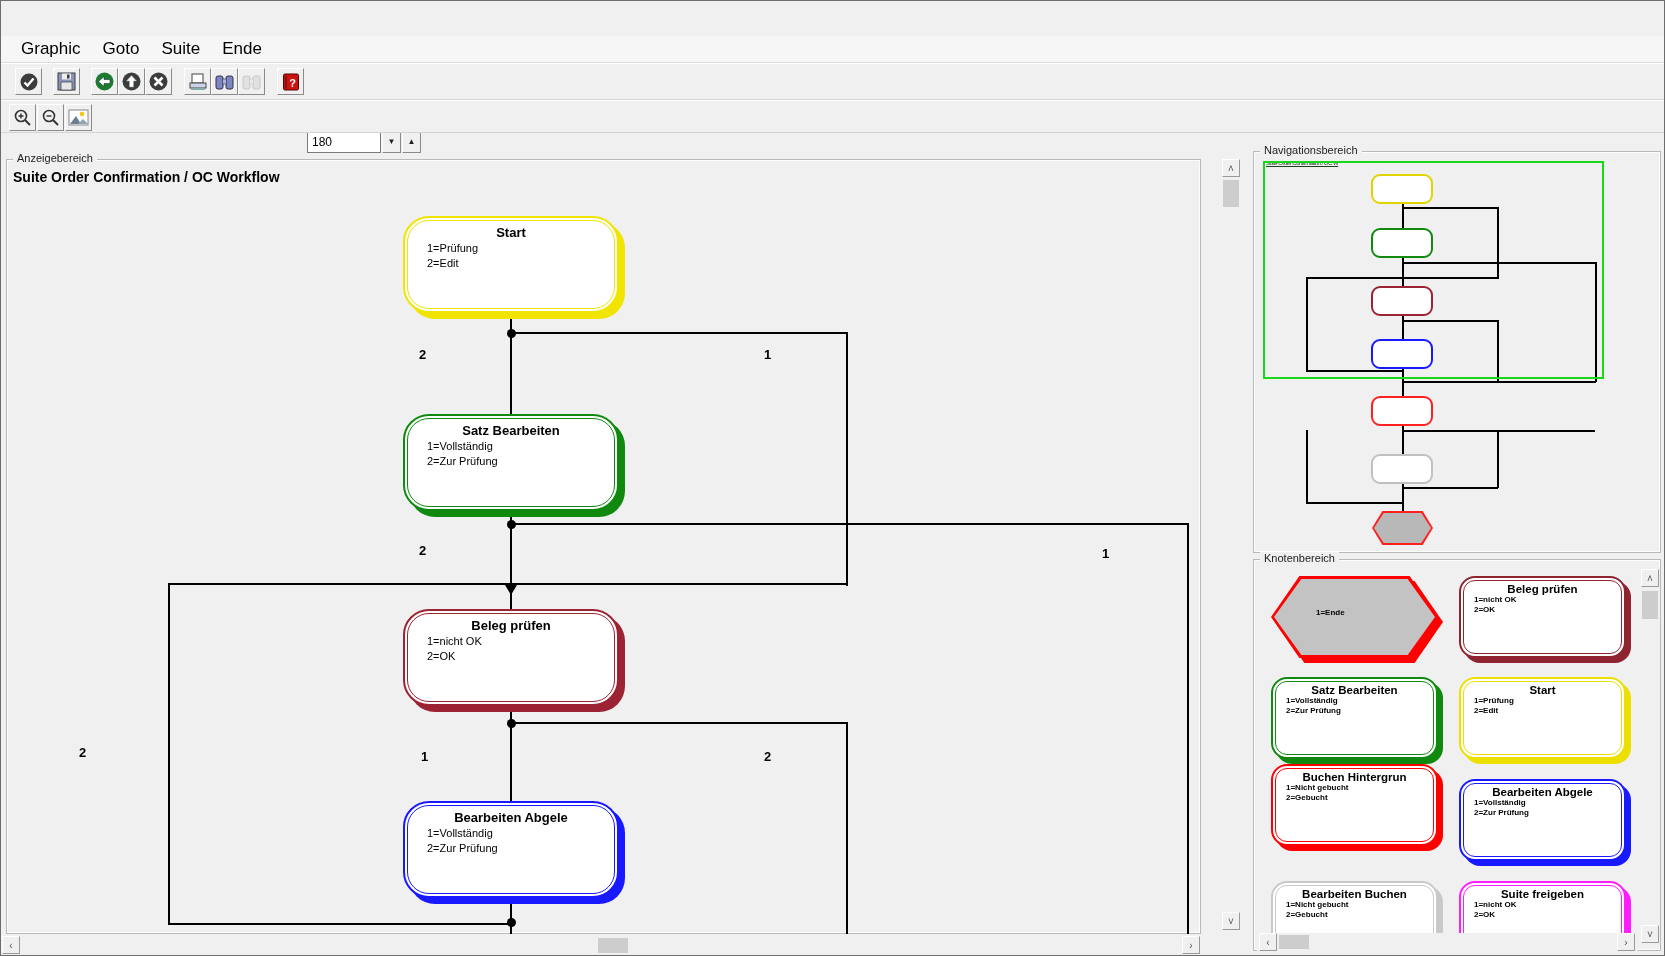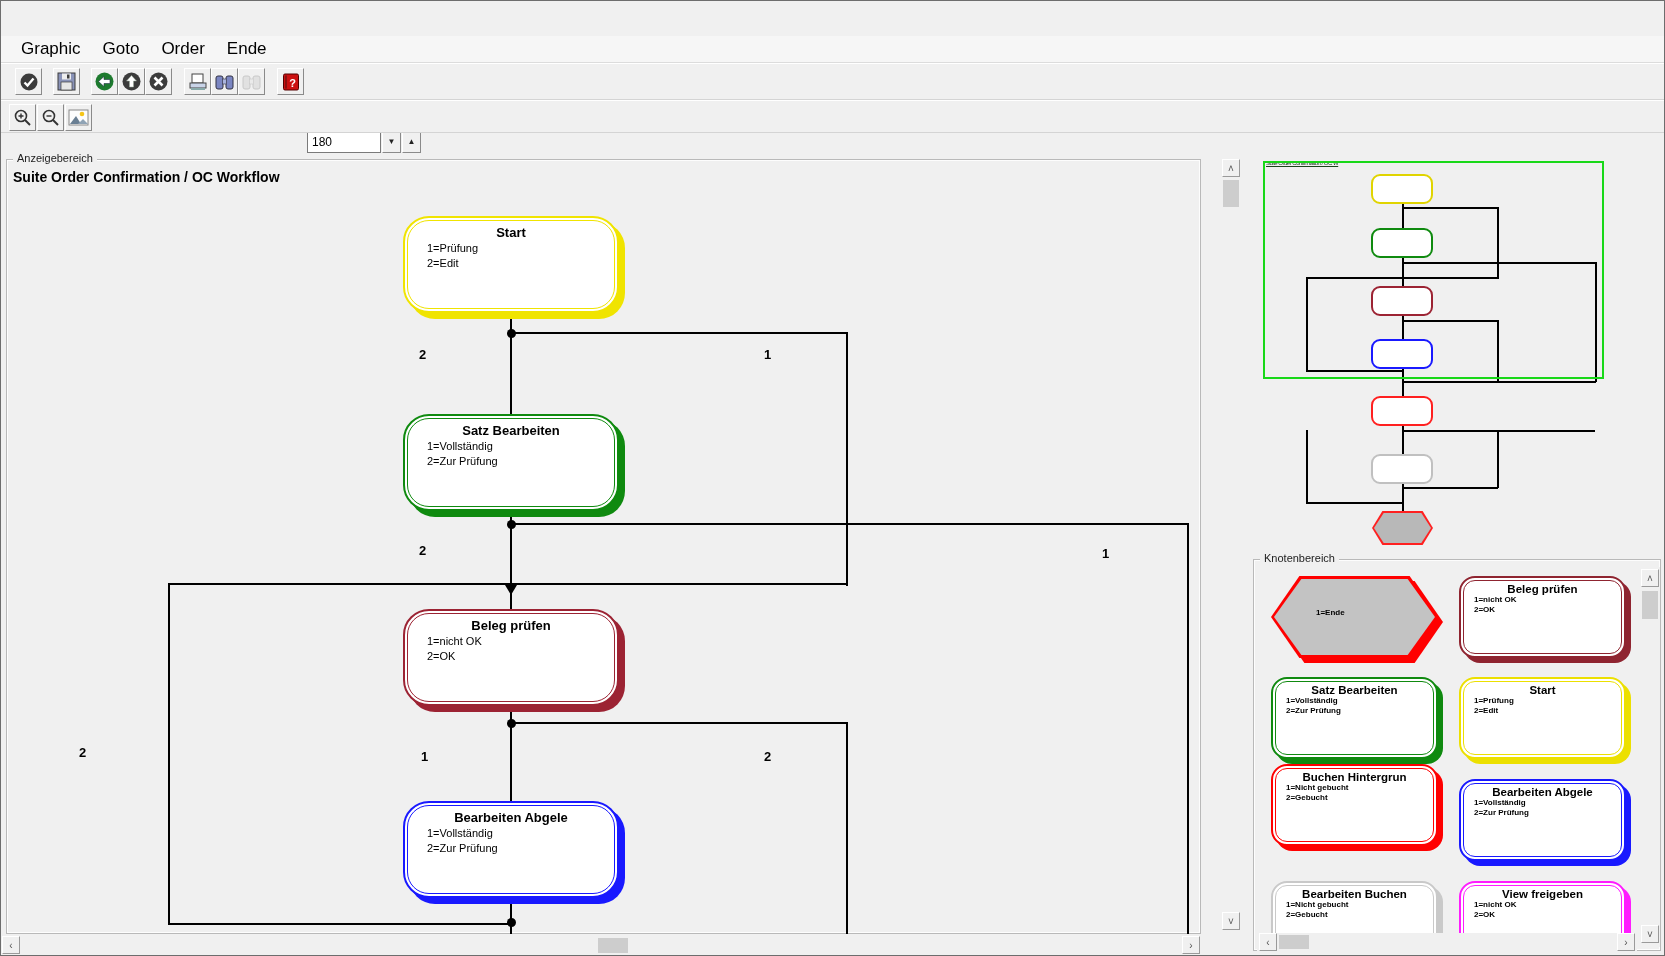--- a/index.html
+++ b/index.html
@@ -84,21 +84,21 @@
 </style>
 </head>
 <body>
 
 <div id="win">
 
 
   <div id="menubar">
       <div class="menu-item">Graphic</div>
       <div class="menu-item">Goto</div>
-      <div class="menu-item">Order</div>
+      <div class="menu-item">Suite</div>
       <div class="menu-item">Ende</div>
     </div>
 
   <div id="toolbar1">
     <div class="tbtn" style="left:14px;top:4px">
       <svg width="20" height="20" viewBox="0 0 20 20">
           <circle cx="10" cy="10" r="8.5" fill="#3c3c3c"></circle>
           <path d="M5.5 10.5l3 3 6-7" stroke="#fff" stroke-width="2.4" fill="none"></path>
         </svg>
       </div>
@@ -255,20 +255,23 @@
   <div class="sb" id="cv-hscroll">
     <div class="sb-btn" style="left:0;top:0">
         <span>‹</span>
       </div>
     <div class="sb-thumb" style="left:596px;top:2px;width:30px;height:15px"></div>
     <div class="sb-btn" style="left:1180px;top:0">
         <span>›</span>
       </div>
   </div>
 
+  <div class="groupbox" id="nav-box">
+    <span class="gb-label">Navigationsbereich</span>
+  </div>
   <div id="nav-canvas">
     <div id="nav-caption">Suite Order Confirmation / OC W</div>
   <div class="mseg" style="left: 145px; top: 49px; width: 2px; height: 24px;"></div>
       <div class="mseg" style="left: 145px; top: 103px; width: 2px; height: 28px;"></div>
       <div class="mseg" style="left: 145px; top: 161px; width: 2px; height: 23px;"></div>
       <div class="mseg" style="left: 145px; top: 214px; width: 2px; height: 27px;"></div>
       <div class="mseg" style="left: 145px; top: 271px; width: 2px; height: 28px;"></div>
       <div class="mseg" style="left: 145px; top: 329px; width: 2px; height: 27px;"></div>
       <div class="mseg" style="left: 145px; top: 52px; width: 97px; height: 2px;"></div>
       <div class="mseg" style="left: 240px; top: 52px; width: 2px; height: 71px;"></div>
@@ -332,21 +335,21 @@
         <div class="tpl-title">Bearbeiten Abgele</div>
         <div class="tpl-line">1=Vollständig</div>
         <div class="tpl-line">2=Zur Prüfung</div>
       </div>
       <div class="tpl" style="left: 14px; top: 316px; --c: #c9c9c9;">
         <div class="tpl-title">Bearbeiten Buchen</div>
         <div class="tpl-line">1=Nicht gebucht</div>
         <div class="tpl-line">2=Gebucht</div>
       </div>
       <div class="tpl" style="left: 202px; top: 316px; --c: #ff1cff;">
-        <div class="tpl-title">View freigeben</div>
+        <div class="tpl-title">Suite freigeben</div>
         <div class="tpl-line">1=nicht OK</div>
         <div class="tpl-line">2=OK</div>
       </div>
     </div>
 
   <div class="sb" id="kn-vscroll">
     <div class="sb-btn" style="left:1px;top:2px">
         <span>˄</span>
       </div>
     <div class="sb-thumb" style="left:2px;top:24px;width:16px;height:28px"></div>

